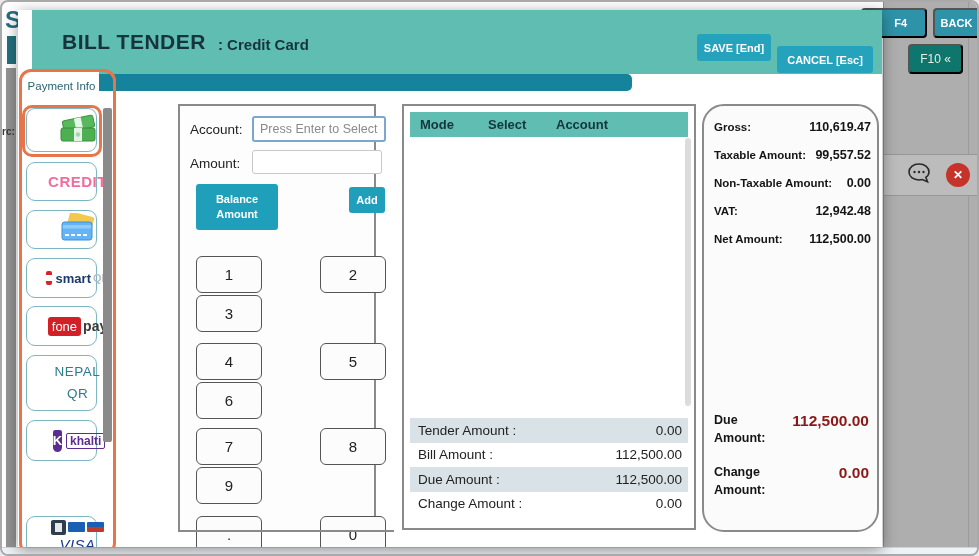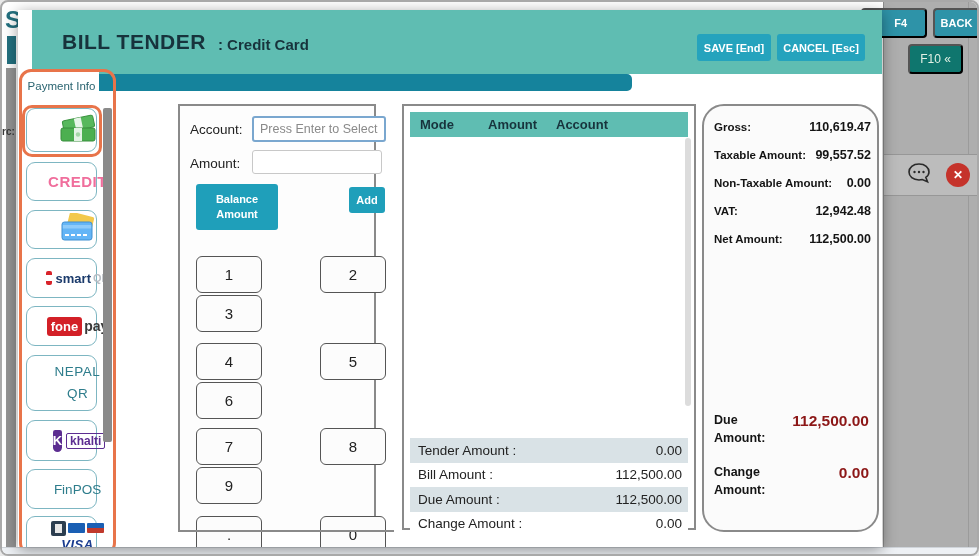--- a/index.html
+++ b/index.html
@@ -32,21 +32,21 @@
   .dialog { position:absolute; left:16px; top:8px; width:864px; height:537px; background:#fff;
             box-shadow:0 3px 14px rgba(0,0,0,.4); overflow:hidden; }
   .dlg-header { position:absolute; left:14px; top:0; width:850px; height:64px; background:#5fbdb2;
                 display:flex; align-items:center; padding-left:30px; }
   .dlg-title { font-size:21px; font-weight:bold; color:#17333c; letter-spacing:.5px; }
   .dlg-subtitle { font-size:15px; font-weight:bold; color:#17333c; margin-left:12px; margin-top:4px; }
   .hdr-btn { position:absolute; height:27px; background:#25a3bd; border:none; border-radius:3px;
              color:#fff; font-weight:bold; font-size:11px; font-family:inherit; cursor:pointer;
              display:flex; align-items:center; justify-content:center; }
   .btn-save { left:679px; top:24px; width:74px; }
-  .btn-cancel { left:759px; top:24px; width:88px; }
+  .btn-cancel { left:759px; top:36px; width:96px; }
   .tabstrip { position:absolute; left:81px; top:64px; width:533px; height:17px; background:#15839c;
               border-radius:0 5px 5px 0; }
   .tab { position:absolute; left:6px; top:62px; width:75px; height:28px; background:#fff;
          display:flex; align-items:center; justify-content:center;
          font-size:11.5px; color:#2a6470; }
 
   
   .annot-outer { position:absolute; left:1px; top:59px; width:97px; height:486px;
                  border:3px solid #e8744a; border-radius:12px; pointer-events:none; z-index:6; }
   .annot-cash { position:absolute; left:4px; top:95px; width:80px; height:52px;
@@ -65,36 +65,36 @@
                font-size:13.5px; color:#2e7d8c; letter-spacing:.5px; }
   .pb-khalti { top:410px; height:41px; }
   .pb-finpos { top:459px; height:40px; font-size:13.5px; color:#2e7d8c; }
   .pb-cards  { top:506px; height:40px; flex-direction:column; gap:1px; }
   .side-scroll { position:absolute; left:85px; top:98px; width:9px; height:334px; background:#8a8a8a; border-radius:2px; }
   .sq-icon { width:14px; height:14px; background:#d8232a; border-radius:2px;
              display:flex; align-items:center; justify-content:center; margin-right:2px; }
   .sq-icon i { display:block; width:6px; height:6px; background:#fff; }
   .smart-word { font-size:13px; font-weight:bold; color:#1a3a6b; }
   .smart-qr { font-size:11px; font-weight:bold; color:#b8bdc4; }
-  .fone-box { background:#d32027; color:#fff; font-size:13px; font-weight:bold;
+  .fone-box { background:#d32027; color:#fff; font-size:13px; font-weight:normal;
               padding:2px 4px; border-radius:3px; }
   .pay-word { font-size:14px; font-weight:bold; color:#3a3a3a; }
   .kh-notch { width:3px; height:12px; background:#f5a623; margin-right:1px; }
   .kh-shield { width:20px; height:22px; background:#5c2d91; border-radius:3px 3px 6px 6px;
                color:#fff; font-weight:bold; font-size:13px;
                display:flex; align-items:center; justify-content:center; }
   .kh-word { font-size:12px; font-weight:bold; color:#5c2d91; border:1px solid #5c2d91;
              padding:0 3px; margin-left:2px; border-radius:2px; }
   .cards-row { display:flex; gap:2px; align-items:center; }
   .clogo1 { width:15px; height:15px; background:#2c3e50; border-radius:2px;
             display:flex; align-items:center; justify-content:center; }
   .clogo1 i { width:7px; height:9px; background:#e8e8e8; display:block; }
   .clogo2 { width:17px; height:10px; background:#1a5fb4; border-radius:1px; }
   .clogo3 { width:17px; height:10px; background:linear-gradient(#1a5fb4 50%, #c0392b 50%); border-radius:1px; }
-  .visa { font-size:13px; font-style:italic; font-weight:bold; color:#1a3c8f; letter-spacing:.5px; }
+  .visa { font-size:15px; font-style:italic; font-weight:normal; color:#1a3c8f; letter-spacing:.5px; }
 
   
   .panel { position:absolute; border:2px solid #8a8a8a; background:#fdfdfd; }
   .entry-panel { left:160px; top:94px; width:198px; height:428px; overflow:visible; }
   .fld-label { position:absolute; font-size:13.5px; color:#222; }
   .acc-label { left:10px; top:16px; }
   .amt-label { left:10px; top:50px; }
   .acc-input { position:absolute; left:72px; top:10px; width:134px; height:26px;
                border:2px solid #7aa7cf; border-radius:3px; font-family:inherit;
                font-size:12.5px; padding:10px 6px; color:#333; }
@@ -112,21 +112,21 @@
   .np-l { left:16px; } .np-r { left:140px; }
   .entry-bottom-line { position:absolute; left:160px; top:520px; width:216px; height:2px; background:#8a8a8a; z-index:4; }
 
   
   .tender-panel { left:384px; top:94px; width:294px; height:426px; background:#fff; }
   .tt-header { position:absolute; left:6px; top:6px; width:278px; height:25px; background:#5fbdb2;
                display:flex; align-items:center; padding-left:10px;
                font-size:13px; font-weight:bold; color:#17333c; }
   .tt-col-mode { width:68px; } .tt-col-amount { width:68px; }
   .tt-scroll { position:absolute; right:3px; top:32px; width:6px; height:268px; background:#dcdcdc; border-radius:3px; }
-  .tt-summary { position:absolute; left:6px; top:332px; width:278px; }
+  .tt-summary { position:absolute; left:6px; top:312px; width:278px; }
   .tt-row { height:24.5px; display:flex; align-items:center; justify-content:space-between;
             padding:0 6px 0 8px; font-size:13.5px; color:#222; }
   .tt-row:nth-child(odd) { background:#d9e2e6; }
   .tt-row:nth-child(even) { background:#fff; }
 
   
   .totals-panel { left:684px; top:94px; width:177px; height:428px; background:#fbfbfb;border-radius:22px; }
   .tot-rows { position:absolute; left:10px; top:14px; width:157px; }
   .tot-row { display:flex; justify-content:space-between; align-items:baseline; margin-bottom:14px; }
   .tot-label { font-size:11.5px; font-weight:bold; color:#141414; white-space:nowrap; }
@@ -224,21 +224,20 @@
       <span>NEPAL</span>
       <span>QR</span>
     </button>
 
     <button class="pay-btn pb-khalti">
       <span class="kh-notch"></span>
       <span class="kh-shield">K</span>
       <span class="kh-word">khalti</span>
     </button>
 
-    <button class="pay-btn pb-finpos">FinPOS</button>
 
     <button class="pay-btn pb-cards">
       <span class="cards-row">
         <span class="clogo1">
             <i></i>
           </span>
           <span class="clogo2"></span>
           <span class="clogo3"></span>
       </span>
       <span class="visa">VISA</span>
@@ -267,21 +266,21 @@
       <button class="np np-r" style="top:322px">8</button>
       <button class="np np-l" style="top:361px">9</button>
       <button class="np np-l" style="top:410px">.</button>
       <button class="np np-r" style="top:410px">0</button>
     </div>
     <div class="entry-bottom-line"></div>
 
     <div class="panel tender-panel">
       <div class="tt-header">
         <span class="tt-col-mode">Mode</span>
-        <span class="tt-col-amount">Amount</span>
+        <span class="tt-col-amount">Select</span>
         <span>Account</span>
       </div>
       <div class="tt-scroll"></div>
       <div class="tt-summary">
         <div class="tt-row">
           <span>Tender Amount :</span>
           <span>0.00</span>
         </div>
         <div class="tt-row">
           <span>Bill Amount :</span>

